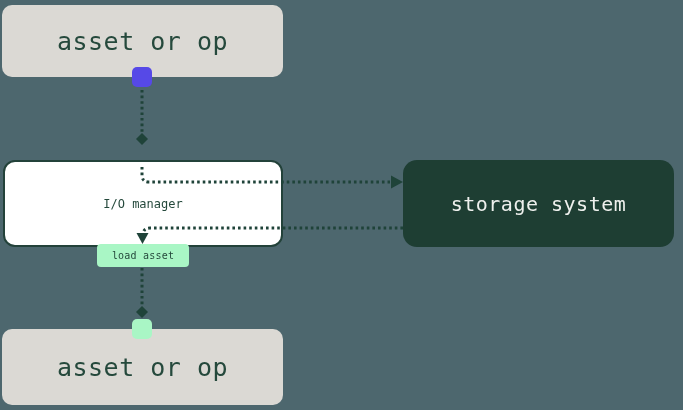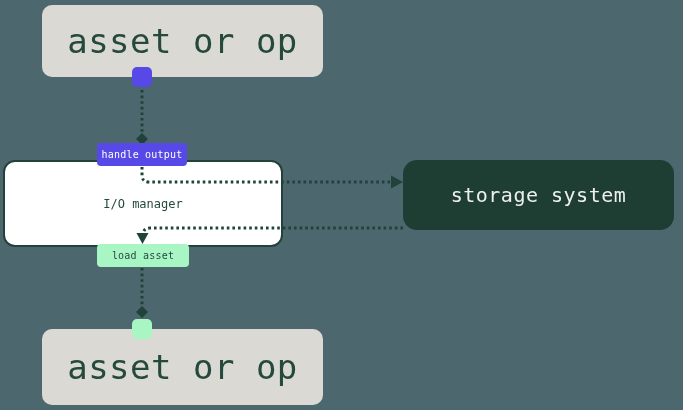--- a/index.html
+++ b/index.html
@@ -14,26 +14,26 @@
     --storage-fg:#eef0ed;
     --badge-fg:#ffffff;
   }
   *{margin:0;padding:0;box-sizing:border-box;}
   html,body{width:683px;height:410px;overflow:hidden;}
   body{font-family:"DejaVu Sans Mono",monospace;background:var(--bg);}
   .canvas{position:relative;width:683px;height:410px;background:var(--bg);}
 
   .node{position:absolute;display:flex;align-items:center;justify-content:center;z-index:1;}
   .node-gray{background:var(--node-gray);border-radius:10px;color:var(--ink);
-    font-size:34px;letter-spacing:.5px;margin-left:40px;}
+    font-size:25px;letter-spacing:.5px;}
   .node-asset-top{left:2px;top:5px;width:281px;height:72px;}
   .node-asset-bottom{left:2px;top:329px;width:281px;height:76px;}
   .node-io{left:3px;top:160px;width:280px;height:87px;background:#ffffff;
     border:2.5px solid var(--border);border-radius:12px;color:var(--ink);font-size:12px;}
-  .node-storage{left:403px;top:160px;width:271px;height:70px;background:var(--node-dark);
+  .node-storage{left:403px;top:160px;width:271px;height:87px;background:var(--node-dark);
     border-radius:14px;color:var(--storage-fg);font-size:20px;letter-spacing:.5px;}
 
   .connector-svg{position:absolute;left:0;top:0;width:683px;height:410px;z-index:2;pointer-events:none;}
   .dotted{fill:none;stroke:var(--line);stroke-width:3;stroke-dasharray:2.6 3;stroke-linecap:butt;}
   .solid-shape{fill:var(--line);stroke:none;}
 
   .port{position:absolute;width:20px;height:20px;border-radius:5px;z-index:3;}
   .port-purple{left:132px;top:67px;background:var(--purple);}
   .port-mint{left:132px;top:319px;background:var(--mint);}
 
@@ -74,20 +74,17 @@
     <path class="dotted" d="M403 228 H150 Q143 228 143 235"></path>
     <polygon class="solid-shape" points="136.5,233 148.5,233 142.5,244"></polygon>
 
     <path class="dotted" d="M142 268 V305"></path>
     <path class="solid-shape" d="M142 306 L148 312 L142 318 L136 312 Z"></path>
   </svg>
 
   <div class="port port-purple"></div>
   <div class="port port-mint"></div>
 
-  <div class="badge badge-handle">
-    <span>handle output</span>
-  </div>
   <div class="badge badge-load">
     <span>load asset</span>
   </div>
 
 </div>
 
 </body></html>

